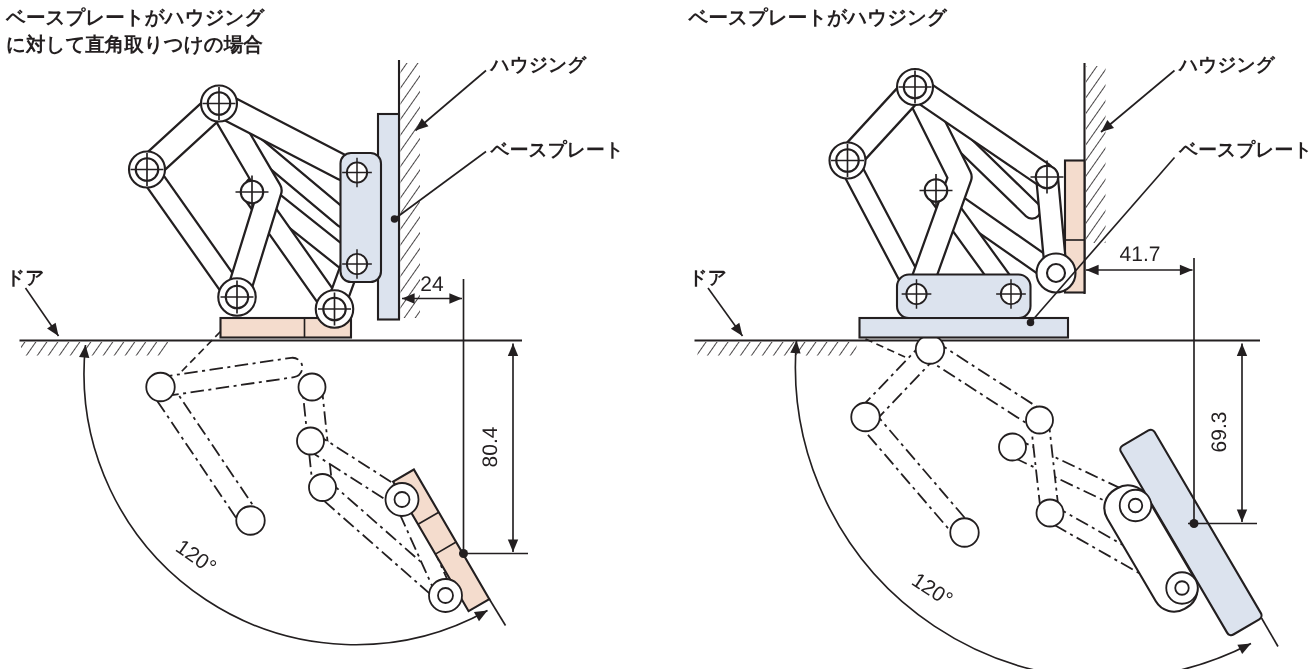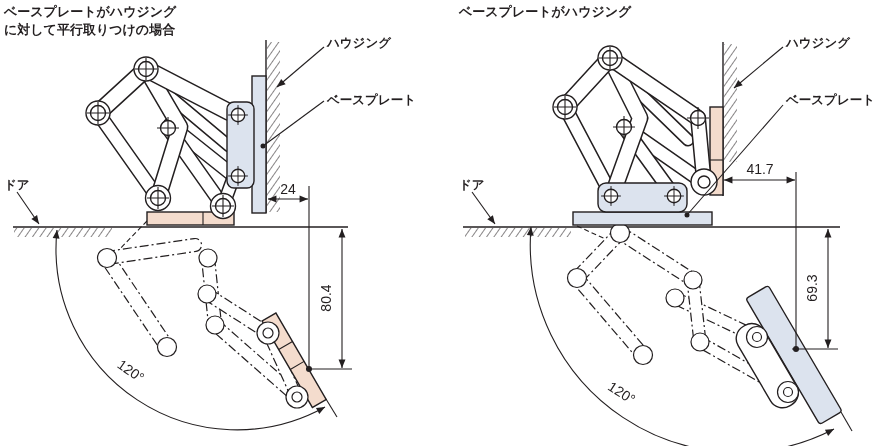--- a/index.html
+++ b/index.html
@@ -21,21 +21,21 @@
   .plate{stroke:#231f20;stroke-width:1.4;}
   .dot{fill:#231f20;stroke:none;}
 </style>
 </head>
 <body>
 
 <div class="canvas">
 
   <div class="title" style="left:4px;top:3px">
     <div>ベースプレートがハウジング</div>
-    <div>に対して平行取りつけの場合</div>
+    <div>に対して直角取りつけの場合</div>
   </div>
   <div class="title" style="left:459px;top:3px">
     <div>ベースプレートがハウジング</div>
   </div>
 
   <svg width="873" height="446" viewBox="0 0 873 446">
     <defs>
       <marker id="ar" viewBox="0 0 10 10" refX="9.5" refY="5" markerWidth="8.5" markerHeight="8.5" orient="auto-start-reverse">
         <path d="M0.5,1.3 L9.5,5 L0.5,8.7 z" fill="#231f20"></path>
       </marker>

